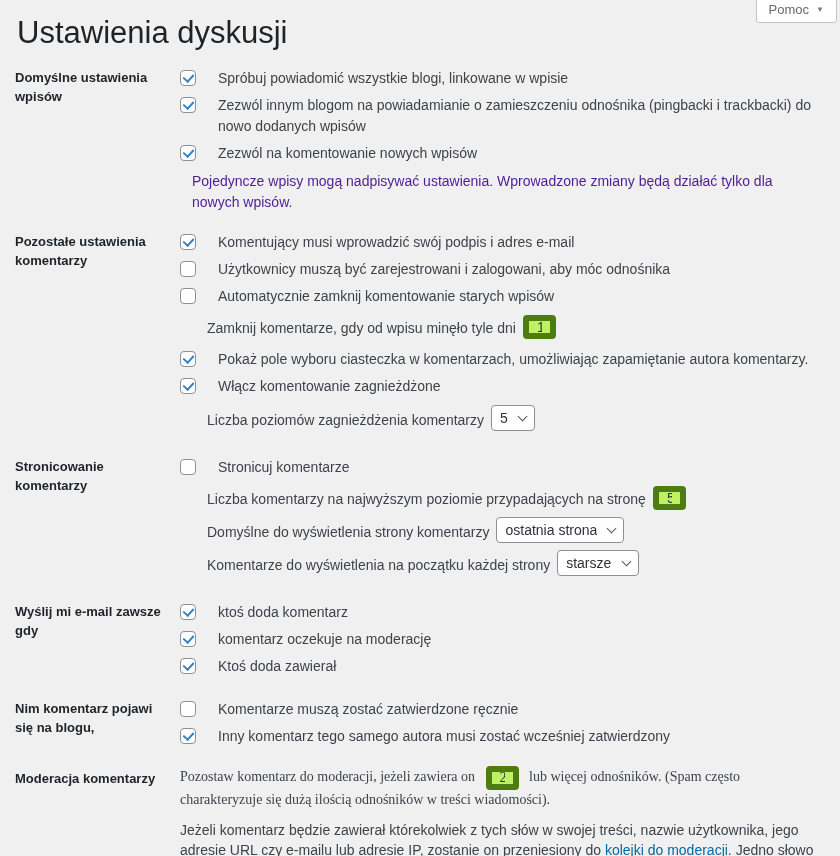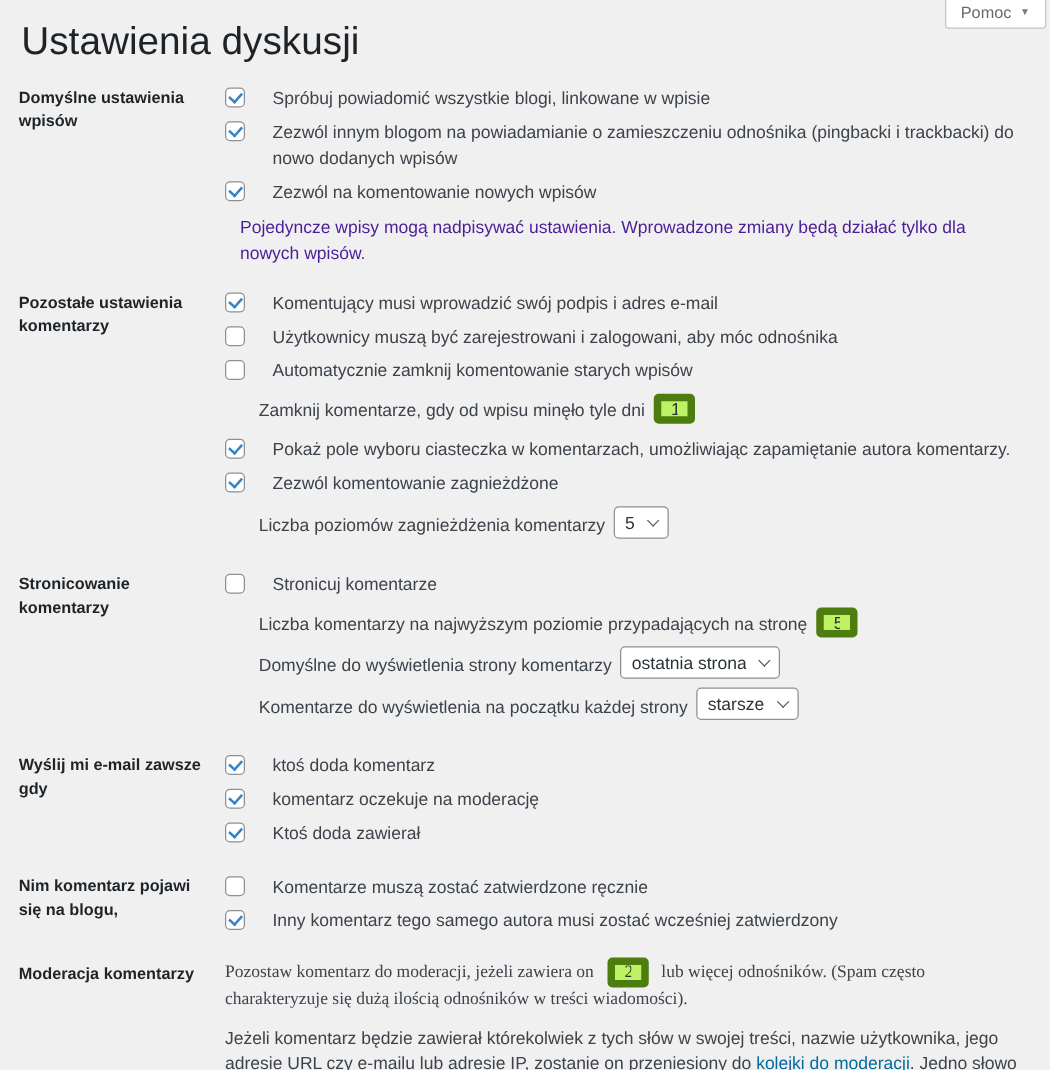--- a/index.html
+++ b/index.html
@@ -137,21 +137,21 @@
         <div class="sub-row">
           <span class="txt">Zamknij komentarze, gdy od wpisu minęło tyle dni</span>
           <input class="num-input" type="text" value="14" style="">
         </div>
         <label class="cb-row">
           <span class="checkbox checked"></span>
           <span class="cb-text">Pokaż pole wyboru ciasteczka w komentarzach, umożliwiając zapamiętanie autora komentarzy.</span>
         </label>
         <label class="cb-row">
           <span class="checkbox checked"></span>
-          <span class="cb-text">Zezwól komentowanie zagnieżdżone</span>
+          <span class="cb-text">Włącz komentowanie zagnieżdżone</span>
         </label>
         <div class="sub-row">
           <span class="txt">Liczba poziomów zagnieżdżenia komentarzy</span>
           <span class="sel">
             <select>
               <option>5</option>
             </select>
           </span>
         </div>
       </div>

